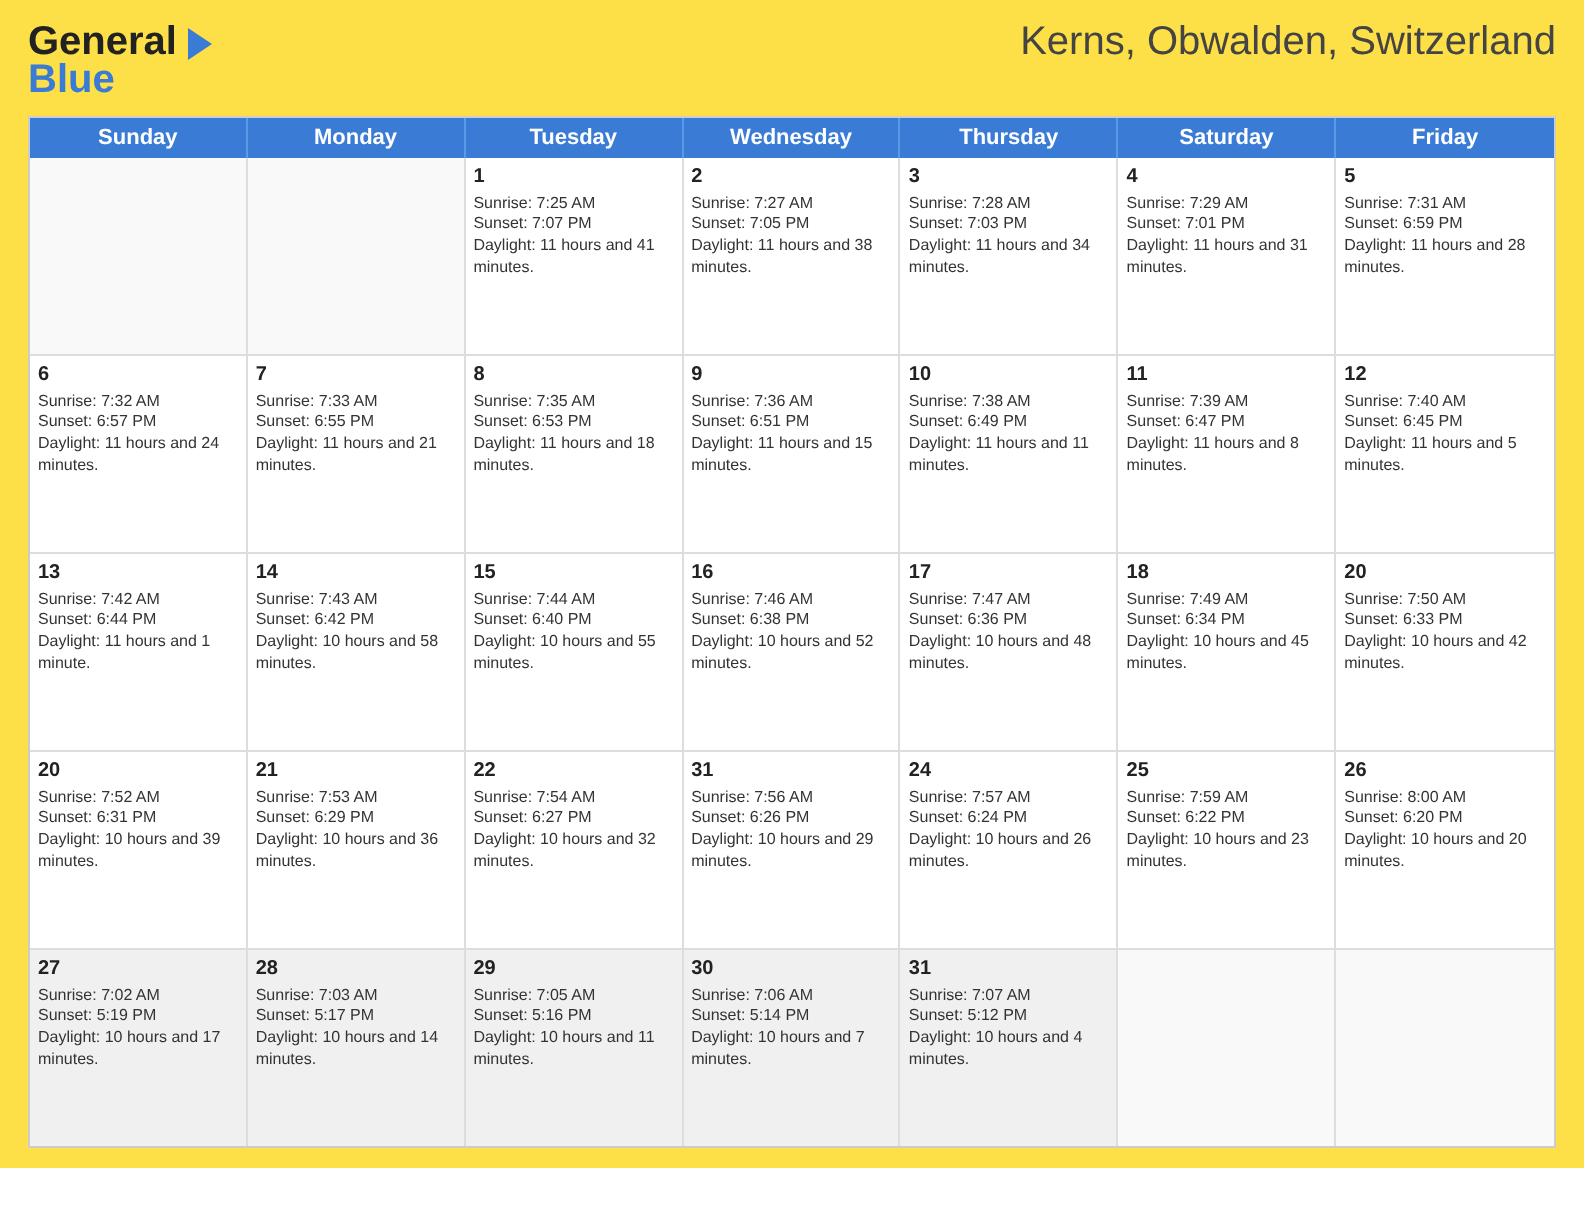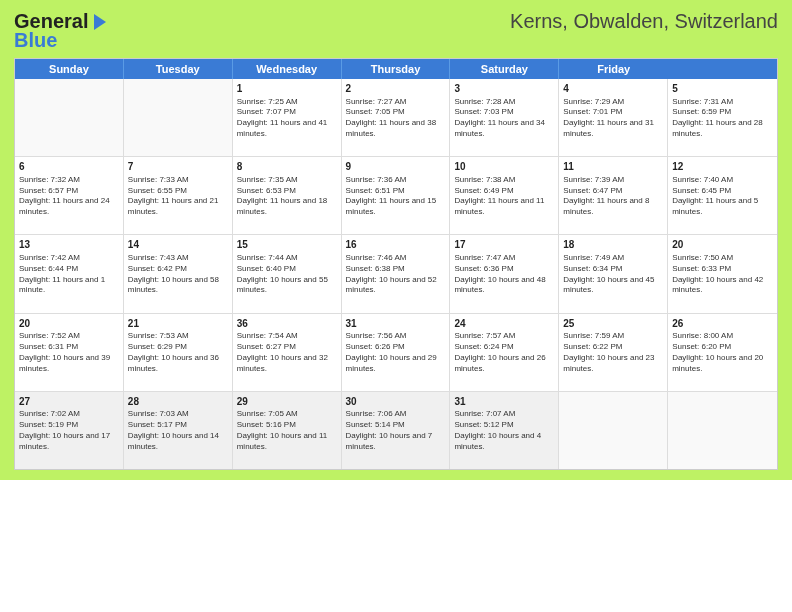--- a/index.html
+++ b/index.html
@@ -5,22 +5,22 @@
     * { box-sizing: border-box; margin: 0; padding: 0; }
     body {
       font-family: Arial, sans-serif;
       background: #fff;
       width: 792px;
       height: 612px;
       overflow: hidden;
     }
     .page {
       width: 792px;
-      height: 480px;
-      background: #bef264;
+      height: 584px;
+      background: #fde047;
       display: flex;
       flex-direction: column;
       padding: 10px 14px 10px 14px;
     }
     .header {
       display: flex;
       justify-content: space-between;
       align-items: flex-start;
       margin-bottom: 6px;
     }
@@ -114,20 +114,21 @@
       <span style="font-size:20px;font-weight:bold;color:#3a7bd5;margin-top:-4px;">Blue</span>
     </div>
     <div class="title-section">
       <div class="subtitle">Kerns, Obwalden, Switzerland</div>
     </div>
   </div>
 
   <div class="calendar">
     <div class="cal-header" id="cal-header">
         <div class="cal-header-cell">Sunday</div>
+        <div class="cal-header-cell">Monday</div>
         <div class="cal-header-cell">Tuesday</div>
         <div class="cal-header-cell">Wednesday</div>
         <div class="cal-header-cell">Thursday</div>
         <div class="cal-header-cell">Saturday</div>
         <div class="cal-header-cell">Friday</div>
       </div>
     <div class="cal-body" id="cal-body">
         <div class="cal-row">
           <div class="cal-cell empty"></div>
           <div class="cal-cell empty"></div>
@@ -215,21 +216,21 @@
         <div class="cal-row">
           <div class="cal-cell">
             <span class="day-num">20</span>
             <div class="cell-text">Sunrise: 7:52 AM<br>Sunset: 6:31 PM<br>Daylight: 10 hours and 39 minutes.</div>
           </div>
           <div class="cal-cell">
             <span class="day-num">21</span>
             <div class="cell-text">Sunrise: 7:53 AM<br>Sunset: 6:29 PM<br>Daylight: 10 hours and 36 minutes.</div>
           </div>
           <div class="cal-cell">
-            <span class="day-num">36</span>
+            <span class="day-num">22</span>
             <div class="cell-text">Sunrise: 7:54 AM<br>Sunset: 6:27 PM<br>Daylight: 10 hours and 32 minutes.</div>
           </div>
           <div class="cal-cell">
             <span class="day-num">31</span>
             <div class="cell-text">Sunrise: 7:56 AM<br>Sunset: 6:26 PM<br>Daylight: 10 hours and 29 minutes.</div>
           </div>
           <div class="cal-cell">
             <span class="day-num">24</span>
             <div class="cell-text">Sunrise: 7:57 AM<br>Sunset: 6:24 PM<br>Daylight: 10 hours and 26 minutes.</div>
           </div>

